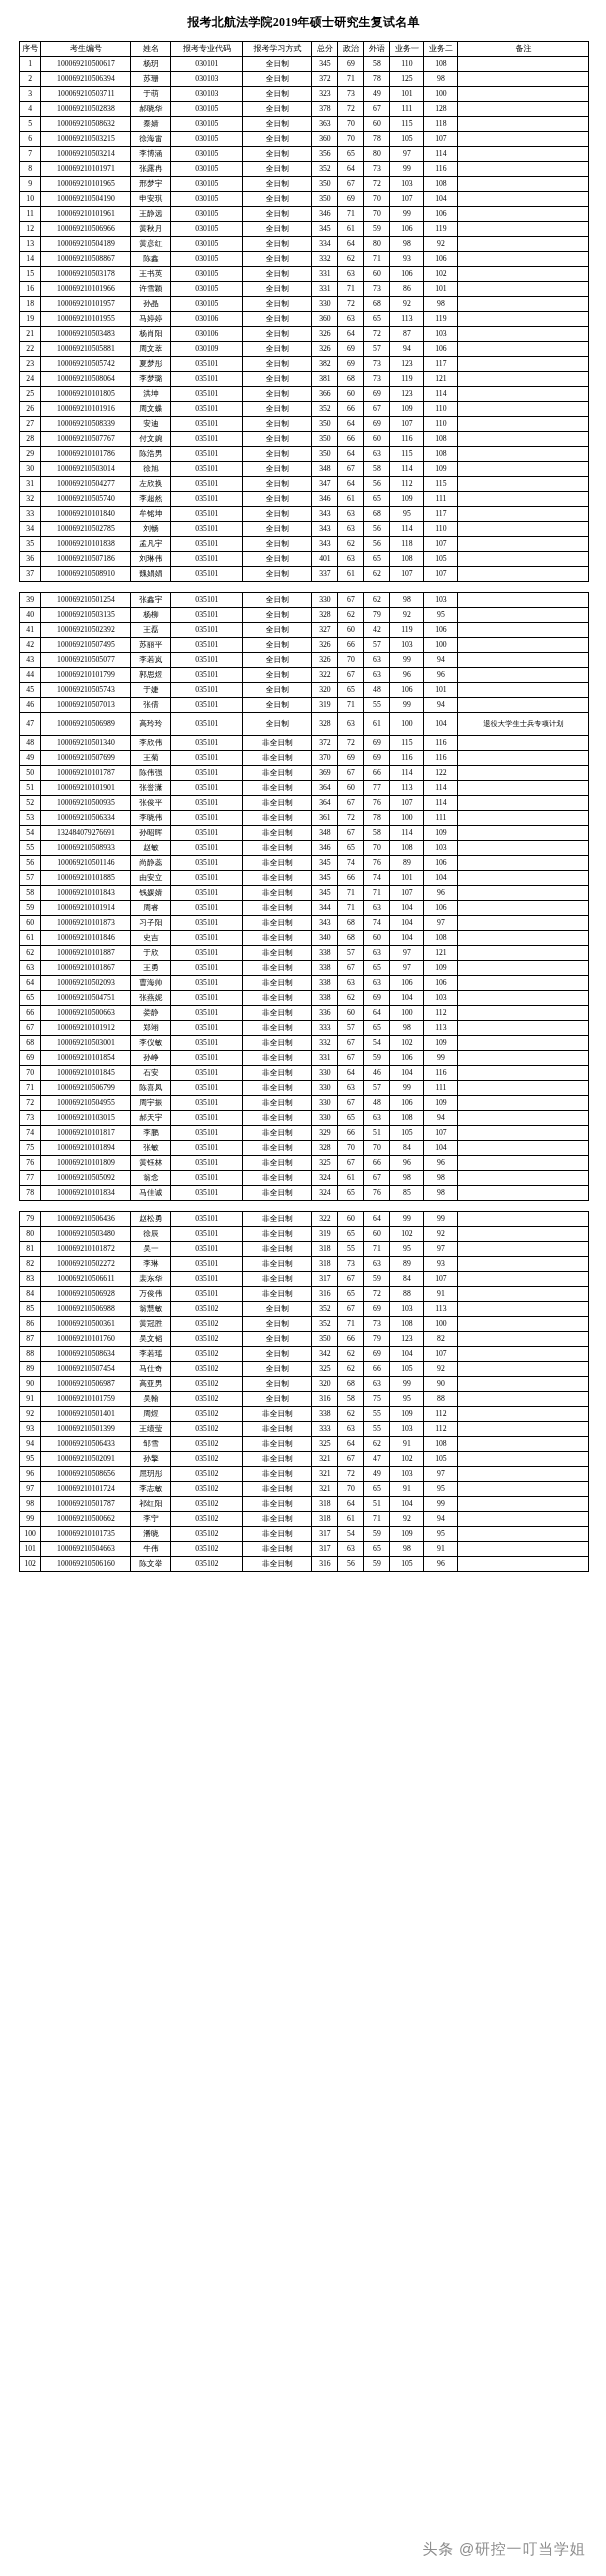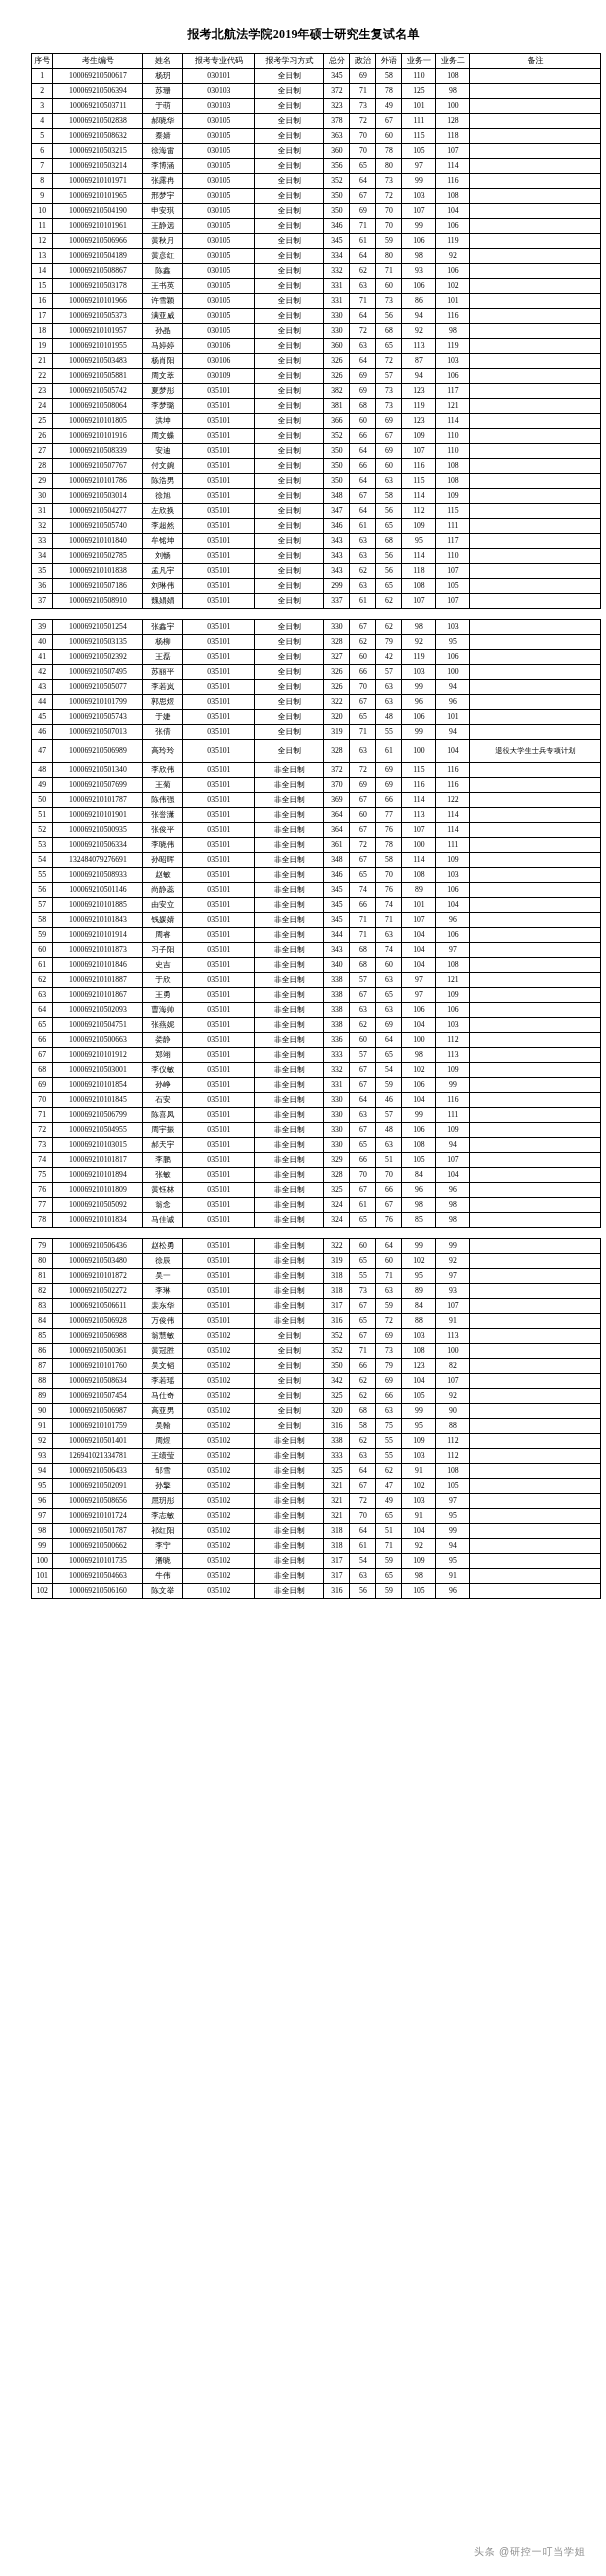--- a/index.html
+++ b/index.html
@@ -10,21 +10,21 @@
   body {
     width: 607px;
     min-height: 2576px;
     position: relative;
     font-family: "Liberation Serif", "DejaVu Serif", serif;
     color: #000000;
   }
   .page {
     width: 607px;
     box-sizing: border-box;
-    padding: 12px;
+    padding: 0;
   }
   .doc-title {
     text-align: center;
     font-family: "Liberation Serif", "DejaVu Serif", serif;
     font-weight: bold;
     font-size: 12px;
     letter-spacing: 0.2px;
     padding-top: 13.8px;
     padding-bottom: 10px;
     color: #000;
@@ -80,21 +80,21 @@
   .block-gap {
     height: 10px;
     line-height: 10px;
     font-size: 0;
   }
   .watermark {
     position: absolute;
     right: 21.4px;
     bottom: 17px;
     font-family: "Liberation Sans", "DejaVu Sans", sans-serif;
-    font-size: 10px;
+    font-size: 15px;
     color: #8d8d8d;
     letter-spacing: 0.8px;
     white-space: nowrap;
     text-align: center;
   }
 </style>
 </head>
 <body>
 
 <div class="page">
@@ -335,33 +335,20 @@
               <td>030105</td>
               <td>全日制</td>
               <td>331</td>
               <td>71</td>
               <td>73</td>
               <td>86</td>
               <td>101</td>
               <td class="note"></td>
             </tr>
             <tr>
-              <td>17</td>
-              <td>100069210505373</td>
-              <td>满亚威</td>
-              <td>030105</td>
-              <td>全日制</td>
-              <td>330</td>
-              <td>64</td>
-              <td>56</td>
-              <td>94</td>
-              <td>116</td>
-              <td class="note"></td>
-            </tr>
-            <tr>
               <td>18</td>
               <td>100069210101957</td>
               <td>孙晶</td>
               <td>030105</td>
               <td>全日制</td>
               <td>330</td>
               <td>72</td>
               <td>68</td>
               <td>92</td>
               <td>98</td>
@@ -574,21 +561,21 @@
               <td>118</td>
               <td>107</td>
               <td class="note"></td>
             </tr>
             <tr>
               <td>36</td>
               <td>100069210507186</td>
               <td>刘琳伟</td>
               <td>035101</td>
               <td>全日制</td>
-              <td>299</td>
+              <td>401</td>
               <td>63</td>
               <td>65</td>
               <td>108</td>
               <td>105</td>
               <td class="note"></td>
             </tr>
             <tr>
               <td>37</td>
               <td>100069210508910</td>
               <td>魏娟娟</td>
@@ -1334,21 +1321,21 @@
               <td>非全日制</td>
               <td>338</td>
               <td>62</td>
               <td>55</td>
               <td>109</td>
               <td>112</td>
               <td class="note"></td>
             </tr>
             <tr>
               <td>93</td>
-              <td>126941021334781</td>
+              <td>100069210501399</td>
               <td>王绩莹</td>
               <td>035102</td>
               <td>非全日制</td>
               <td>333</td>
               <td>63</td>
               <td>55</td>
               <td>103</td>
               <td>112</td>
               <td class="note"></td>
             </tr>

